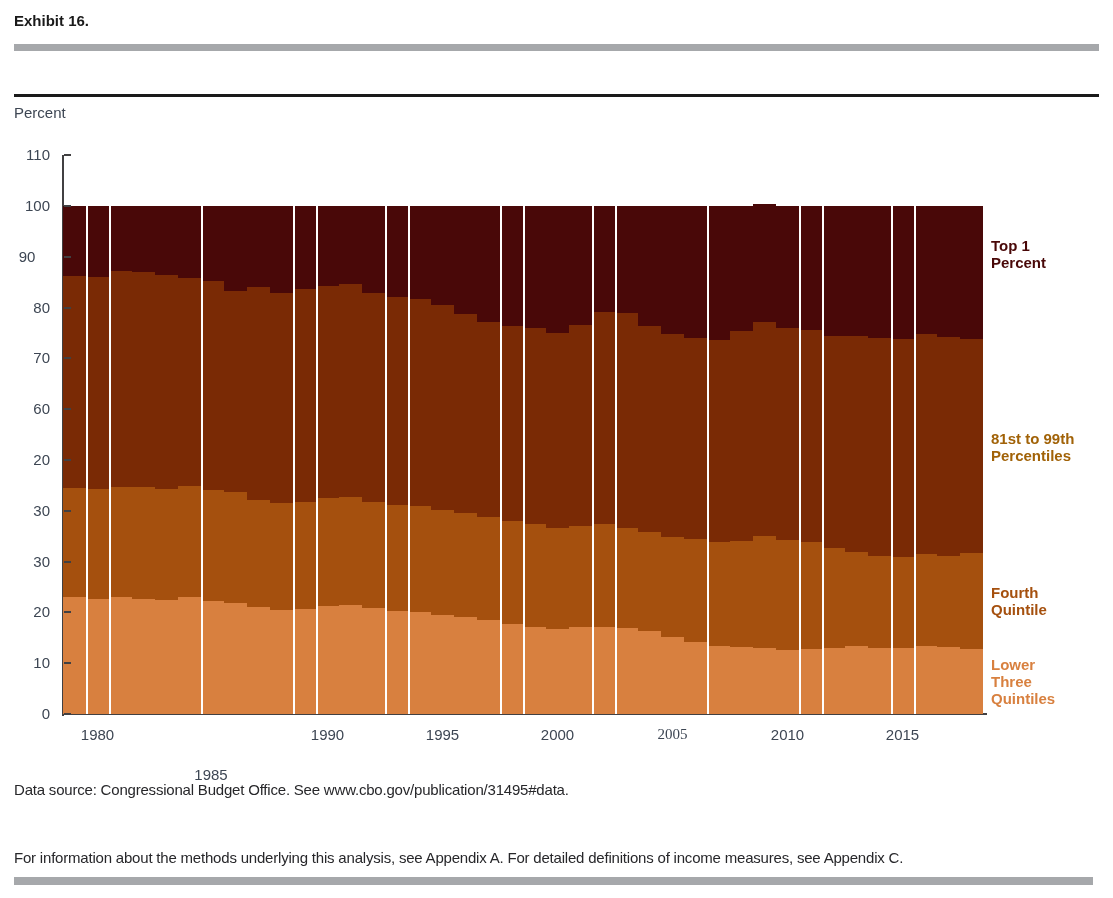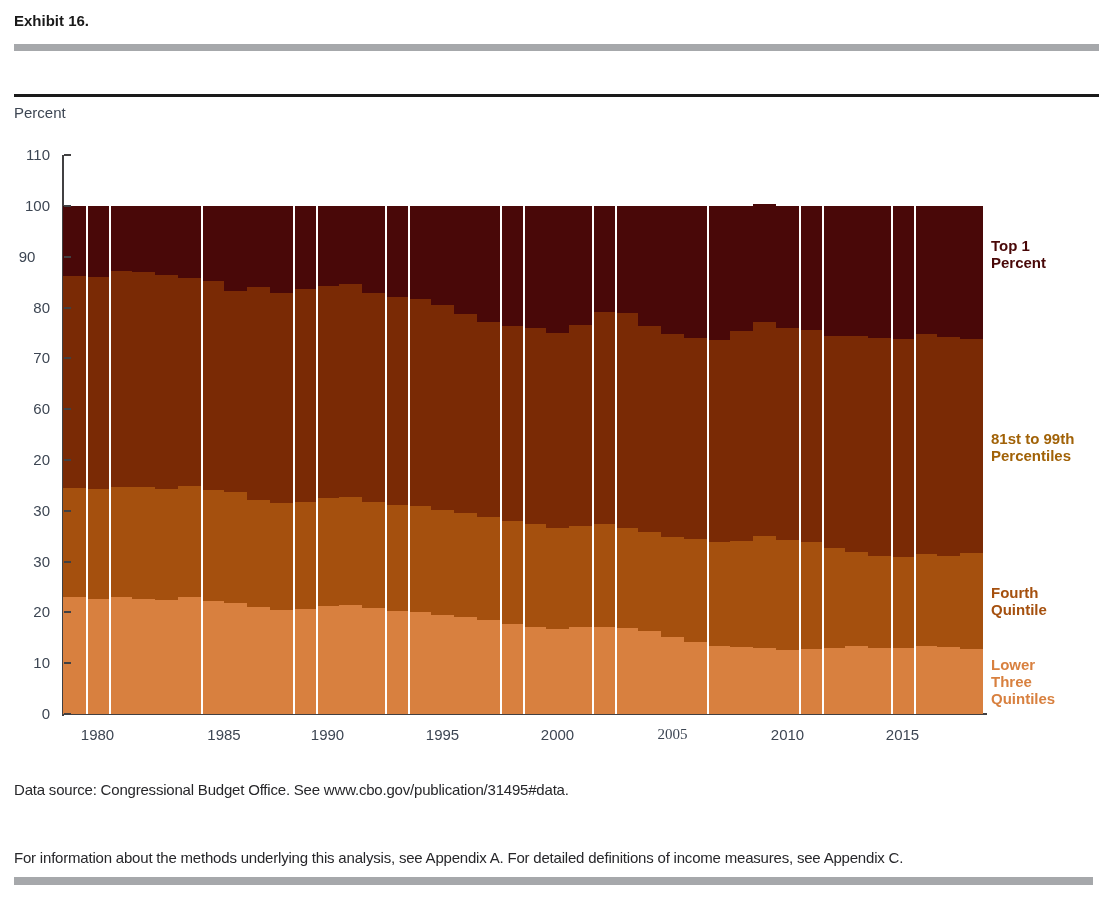--- a/index.html
+++ b/index.html
@@ -296,21 +296,21 @@
       <div class="ylab" style="top: 194.3px;">70</div>
       <div class="ytick" style="top: 151.5px;"></div>
       <div class="ylab" style="top: 143.5px;">80</div>
       <div class="ytick" style="top: 100.6px;"></div>
       <div class="ylab" style="top: 92.6px; text-align: center;">90</div>
       <div class="ytick" style="top: 49.8px;"></div>
       <div class="ylab" style="top: 41.8px;">100</div>
       <div class="ytick" style="top: -1px;"></div>
       <div class="ylab" style="top: -9px;">110</div>
       <div class="xlab" style="left: 5.5px;">1980</div>
-      <div class="xlab" style="left: 132px;">1985</div>
+      <div class="xlab" style="left: 119px; margin-top: 40px;">1985</div>
       <div class="xlab" style="left: 235.5px;">1990</div>
       <div class="xlab" style="left: 350.5px;">1995</div>
       <div class="xlab" style="left: 465.5px;">2000</div>
       <div class="xlab" style="left: 580.5px; font-family: Liberation Serif, serif;">2005</div>
       <div class="xlab" style="left: 695.5px;">2010</div>
       <div class="xlab" style="left: 810.5px;">2015</div>
     </div>
 
   <div class="note" style="top:781px">Data source: Congressional Budget Office. See www.cbo.gov/publication/31495#data.</div>
   <div class="note" style="top:849px">For information about the methods underlying this analysis, see Appendix A. For detailed definitions of income measures, see Appendix C.</div>

